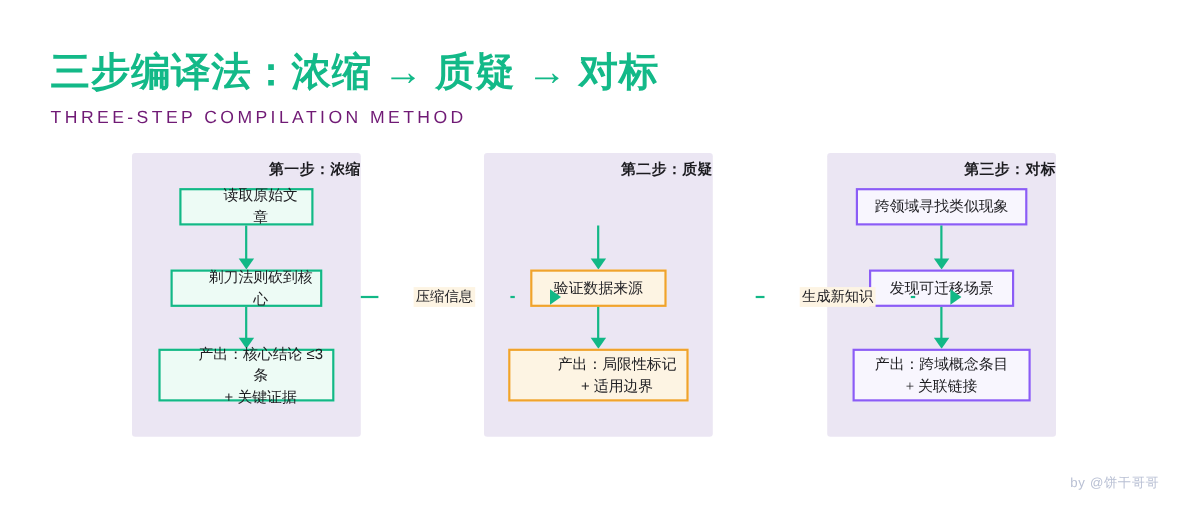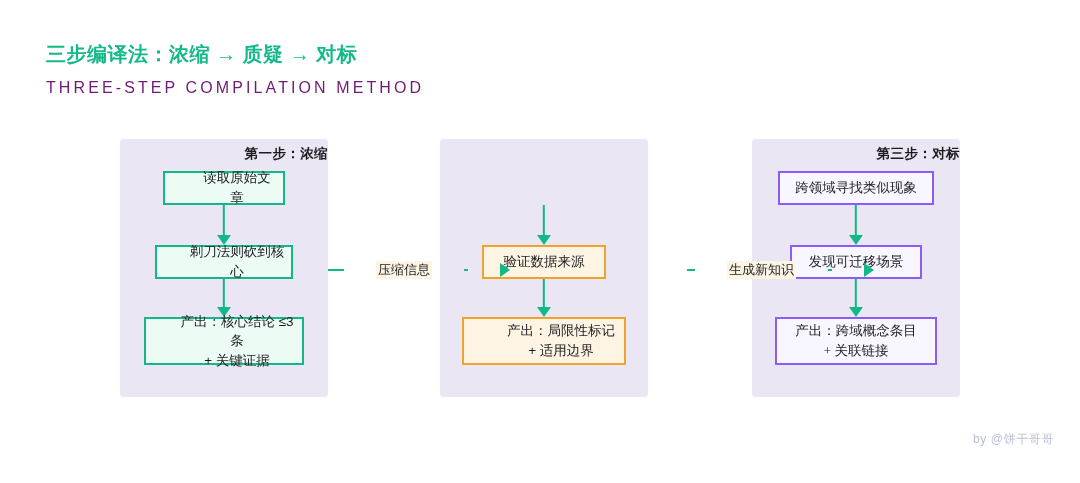--- a/index.html
+++ b/index.html
@@ -23,21 +23,21 @@
   }
 
   
   .header {
     position: absolute;
     left: 46px;
     top: 42px;
     width: 900px;
   }
   .title {
-    font-size: 20px;
+    font-size: 36px;
     font-weight: 700;
     color: #13b988;
     line-height: 1.25;
     letter-spacing: 0.5px;
     white-space: nowrap;
   }
   .subtitle {
     margin-top: 12px;
     font-size: 16px;
     font-weight: 400;
@@ -220,20 +220,21 @@
       <div class="node n2">剃刀法则砍到核心</div>
       <div class="vconn v2">
         <div class="shaft"></div>
         <div class="head"></div>
       </div>
       <div class="node n3">产出：核心结论 ≤3 条
 + 关键证据</div>
     </div>
 
     <div class="panel p2 theme-orange">
+      <div class="panel-title">第二步：质疑</div>
       <div class="vconn v1">
         <div class="shaft"></div>
         <div class="head"></div>
       </div>
       <div class="node n2">验证数据来源</div>
       <div class="vconn v2">
         <div class="shaft"></div>
         <div class="head"></div>
       </div>
       <div class="node n3">产出：局限性标记

